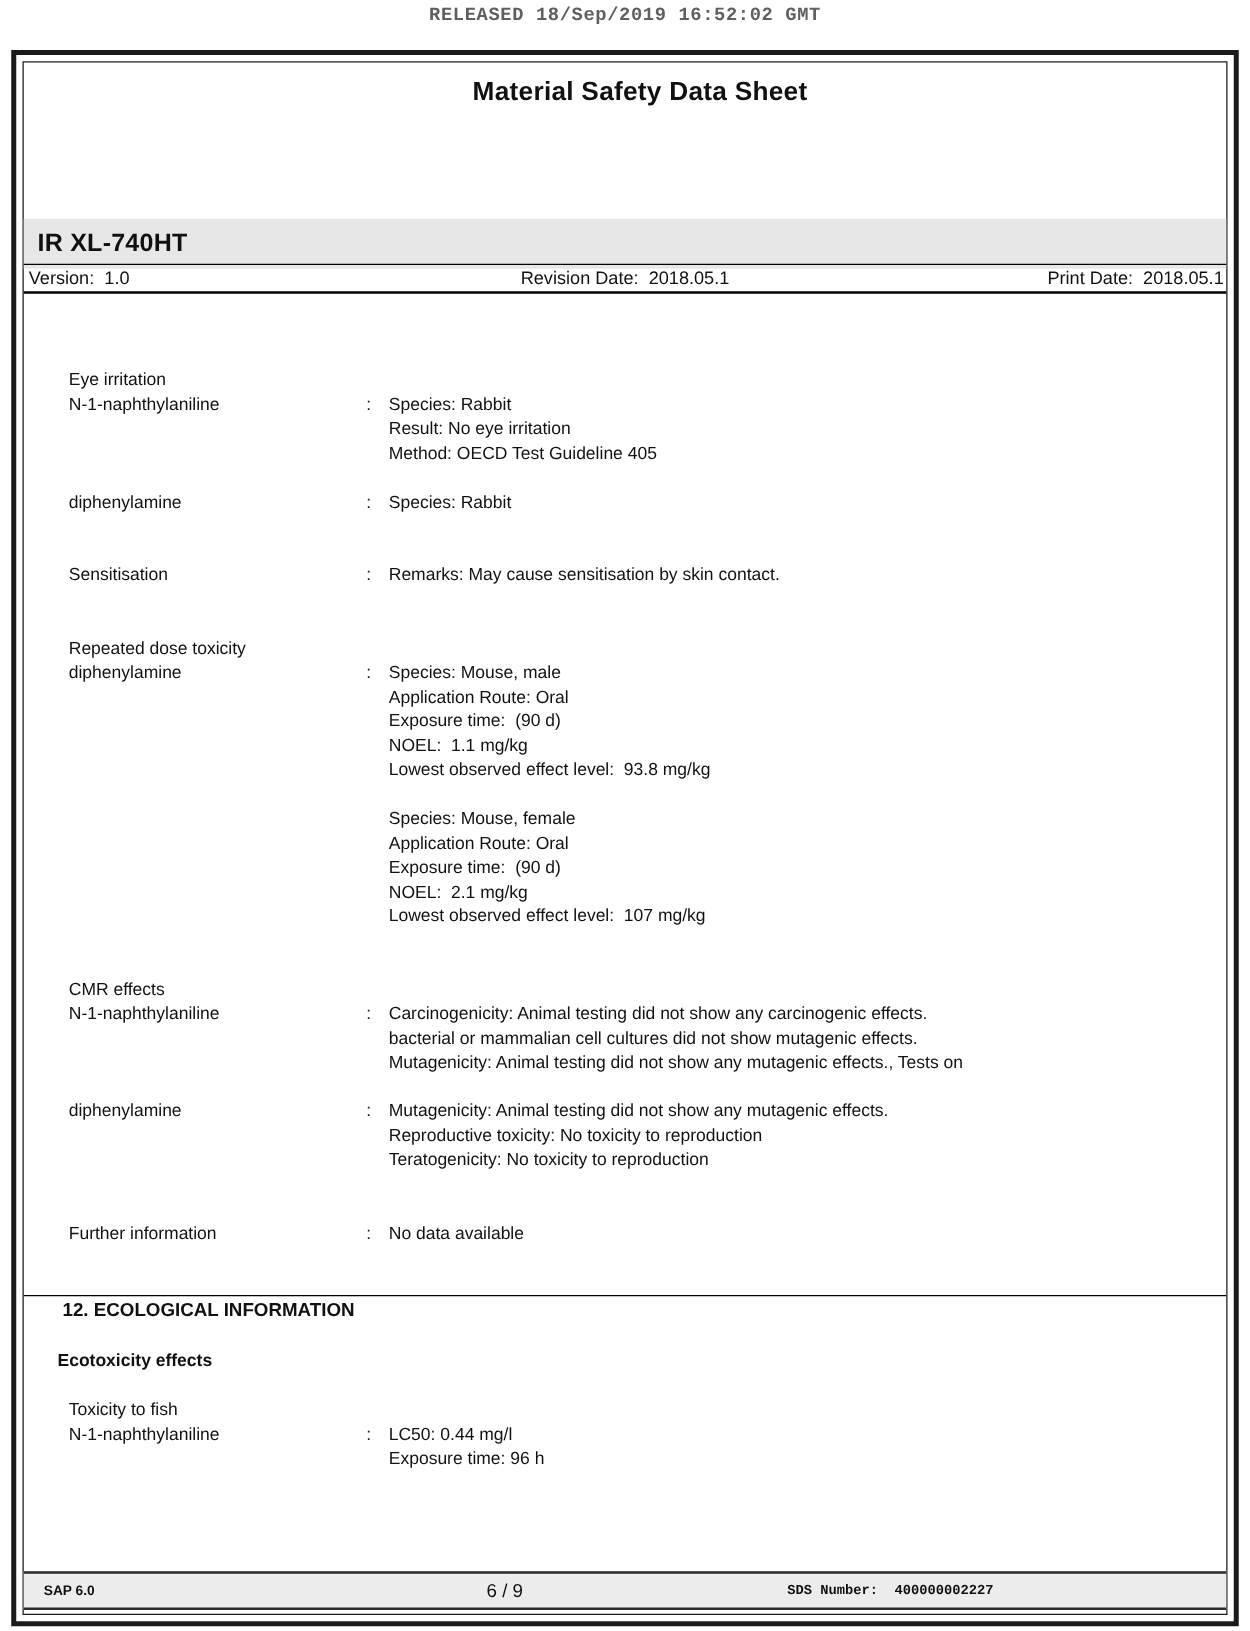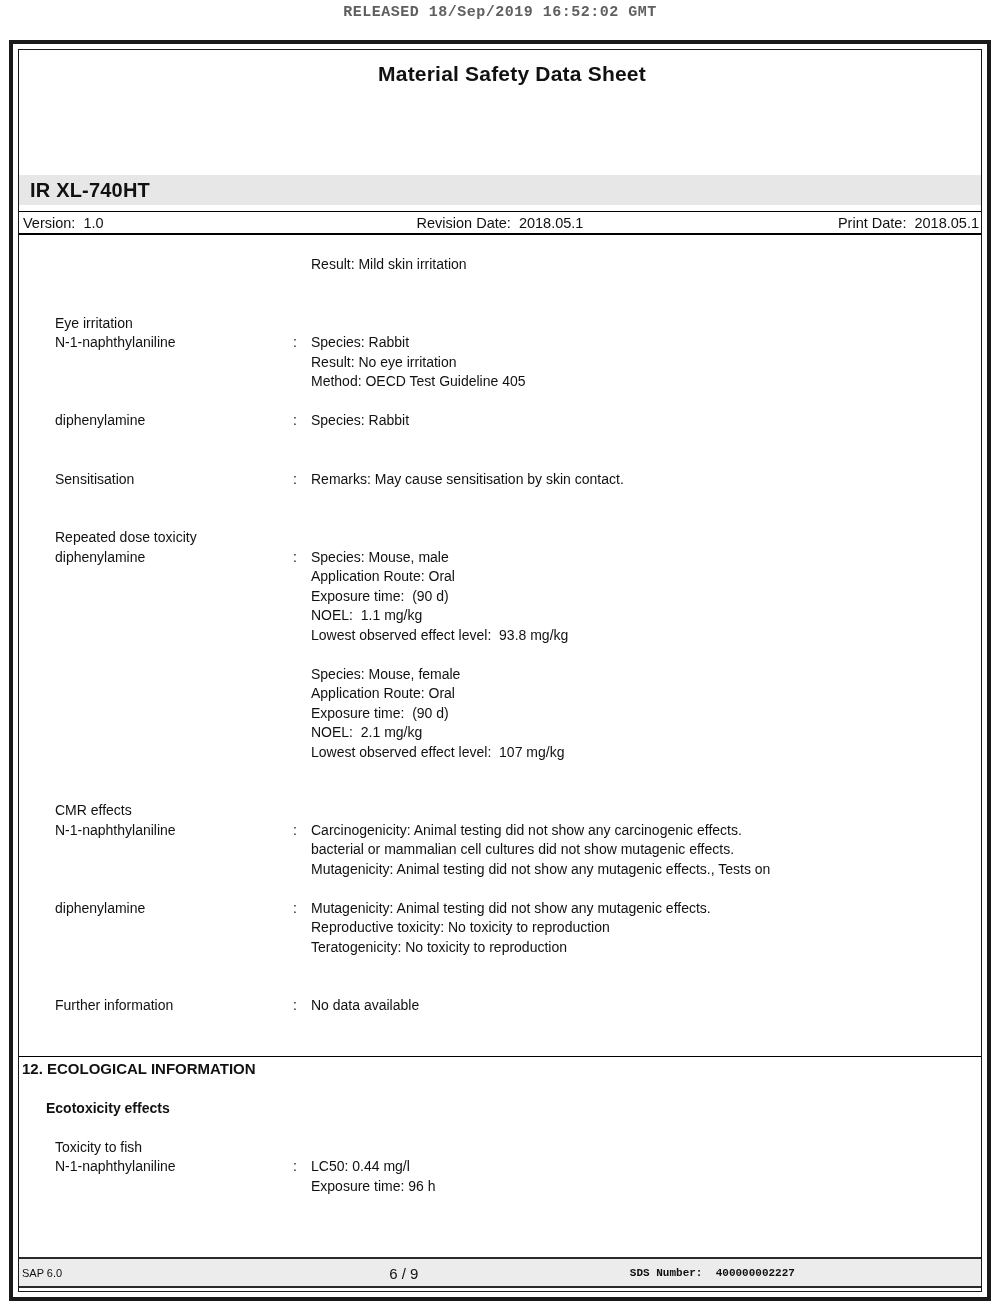--- a/index.html
+++ b/index.html
@@ -28,21 +28,21 @@
   .page-inner{
     position:relative;width:100%;height:100%;
     border:1px solid var(--border-dark);
     background:#fff;
   }
   .doc-title{
     position:absolute;top:12px;left:12px;width:100%;text-align:center;
     font-size:21px;font-weight:bold;letter-spacing:0.2px;
   }
   .product-bar{
-    position:absolute;top:125px;left:0;right:0;height:30px;
+    position:absolute;top:125px;left:0;right:0;height:40px;
     background:var(--header-bar-bg);
     display:flex;align-items:center;
     font-size:20px;font-weight:bold;padding-left:11px;letter-spacing:0.2px;
   }
   .meta-row{
     position:absolute;top:161px;left:0;right:0;height:24px;
     border-top:1px solid #000;border-bottom:2px solid #000;
     display:flex;align-items:center;font-size:14.5px;
   }
   .meta-cell{white-space:pre;}
@@ -62,34 +62,35 @@
   .value-line{white-space:pre;min-height:19.5px;}
   .section-divider{
     border-top:1px solid #000;
     margin-top:40px;
   }
   .section-heading{
     font-size:15px;font-weight:bold;
     padding:2px 0 0 3px;
     line-height:19px;
     margin-bottom:21px;
+    margin-left:28px;
   }
   .sub-heading{
     font-size:14px;font-weight:bold;
     margin-left:27px;margin-bottom:19.5px;line-height:19.5px;
   }
   .footer-bar{
     position:absolute;left:0;right:0;bottom:3px;height:31px;
     border-top:2px solid #2a2a2a;border-bottom:2px solid #2a2a2a;
     background:var(--footer-bar-bg);
   }
   .footer-inner{position:relative;width:100%;height:100%;}
   .footer-left{
-    position:absolute;left:3px;top:50%;transform:translateY(-50%);
-    font-size:11px;font-weight:normal;
+    position:absolute;left:16px;top:50%;transform:translateY(-50%);
+    font-size:11px;font-weight:bold;
   }
   .footer-page{
     position:absolute;left:40%;top:50%;transform:translate(-50%,-50%);
     font-size:15px;
   }
   .footer-sds{
     position:absolute;left:63.5%;top:50%;transform:translateY(-50%);
     font-size:11px;font-weight:bold;white-space:pre;font-family:Liberation Mono, monospace;
   }
 </style>
@@ -108,27 +109,20 @@
     </div>
 
     <div class="meta-row">
       <div class="meta-cell meta-left"><span>Version:</span><span>  </span><span>1.0</span></div>
       <div class="meta-cell meta-center"><span>Revision Date:</span><span>  </span><span>2018.05.1</span></div>
       <div class="meta-cell meta-right"><span>Print Date:</span><span>  </span><span>2018.05.1</span></div>
     </div>
 
     <div class="content">
       <div>
-          <div class="entry-row">
-            <div class="cell label"></div>
-            <div class="cell colon"></div>
-            <div class="cell value">
-              <div class="value-line">Result: Mild skin irritation</div>
-            </div>
-          </div>
           <div class="entry-row blank"></div>
           <div class="entry-row blank"></div>
           <div class="entry-row">
             <div class="cell label">Eye irritation</div>
             <div class="cell colon"></div>
             <div class="cell value"></div>
           </div>
           <div class="entry-row">
             <div class="cell label">N-1-naphthylaniline</div>
             <div class="cell colon">:</div>

